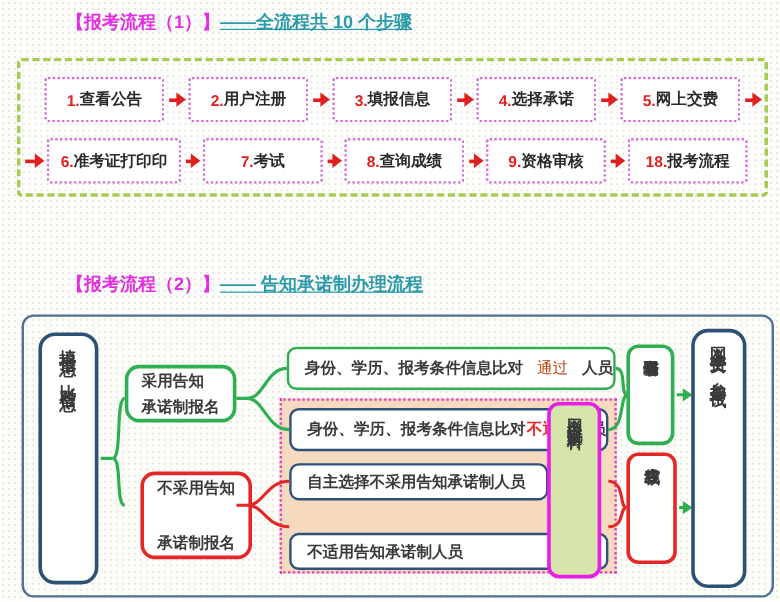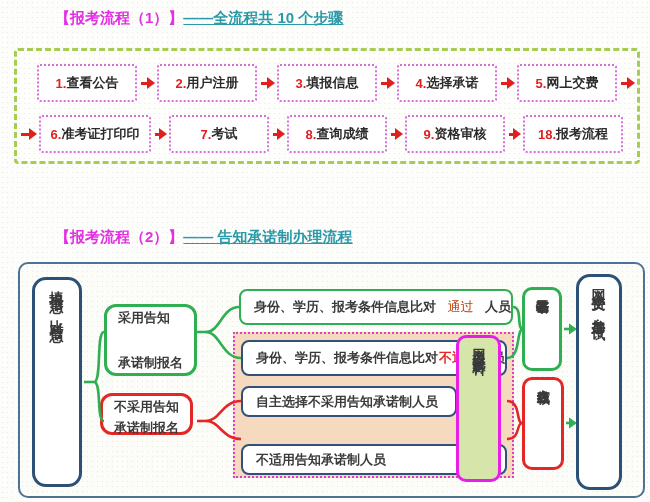--- a/index.html
+++ b/index.html
@@ -54,22 +54,22 @@
     display:flex;align-items:center;justify-content:center;
     color:#3a3a3a;font-weight:600;
   }
   .tallbox{border:3px solid #2d5075;border-radius:14px;background:#fff;font-size:14px;letter-spacing:3px;}
   #leftBox{left:12px;top:13px;width:50px;height:210px;}
   #rightBox{left:556px;top:10px;width:46px;height:216px;}
   .branchbox{
     border-radius:12px;background:#fff;font-size:13px;font-weight:600;color:#3a3a3a;
     display:flex;flex-direction:column;justify-content:center;padding-left:11px;line-height:1.65;
   }
-  #adoptBox{left:84px;top:40px;width:93px;height:72px;border:3px solid #2fae52;}
-  #notAdoptBox{left:80px;top:129px;width:93px;height:42px;border:3px solid #e32726;}
+  #adoptBox{left:84px;top:40px;width:93px;height:48px;border:3px solid #2fae52;}
+  #notAdoptBox{left:97px;top:129px;width:93px;height:73px;border:3px solid #e32726;}
   .rowbox{
     background:#fff;font-size:13px;font-weight:600;color:#3a3a3a;
     display:flex;align-items:center;padding-left:13px;white-space:nowrap;
   }
   #boxA{left:219px;top:25px;width:274px;height:36px;border:2px solid #2fae52;border-radius:8px;}
   #peach{left:213px;top:68px;width:281px;height:146px;background:#f6dac0;border:2px dotted #e040c0;}
   #boxB{left:221px;top:76px;width:266px;height:36px;border:2px solid #31517a;border-radius:8px;}
   #boxC{left:221px;top:122px;width:216px;height:31px;border:2px solid #31517a;border-radius:8px;}
   #boxD{left:221px;top:159px;width:266px;height:31px;border:2px solid #31517a;border-radius:8px;margin-top:21px;}
   .hl-green{color:#c2410c;font-weight:normal;}

